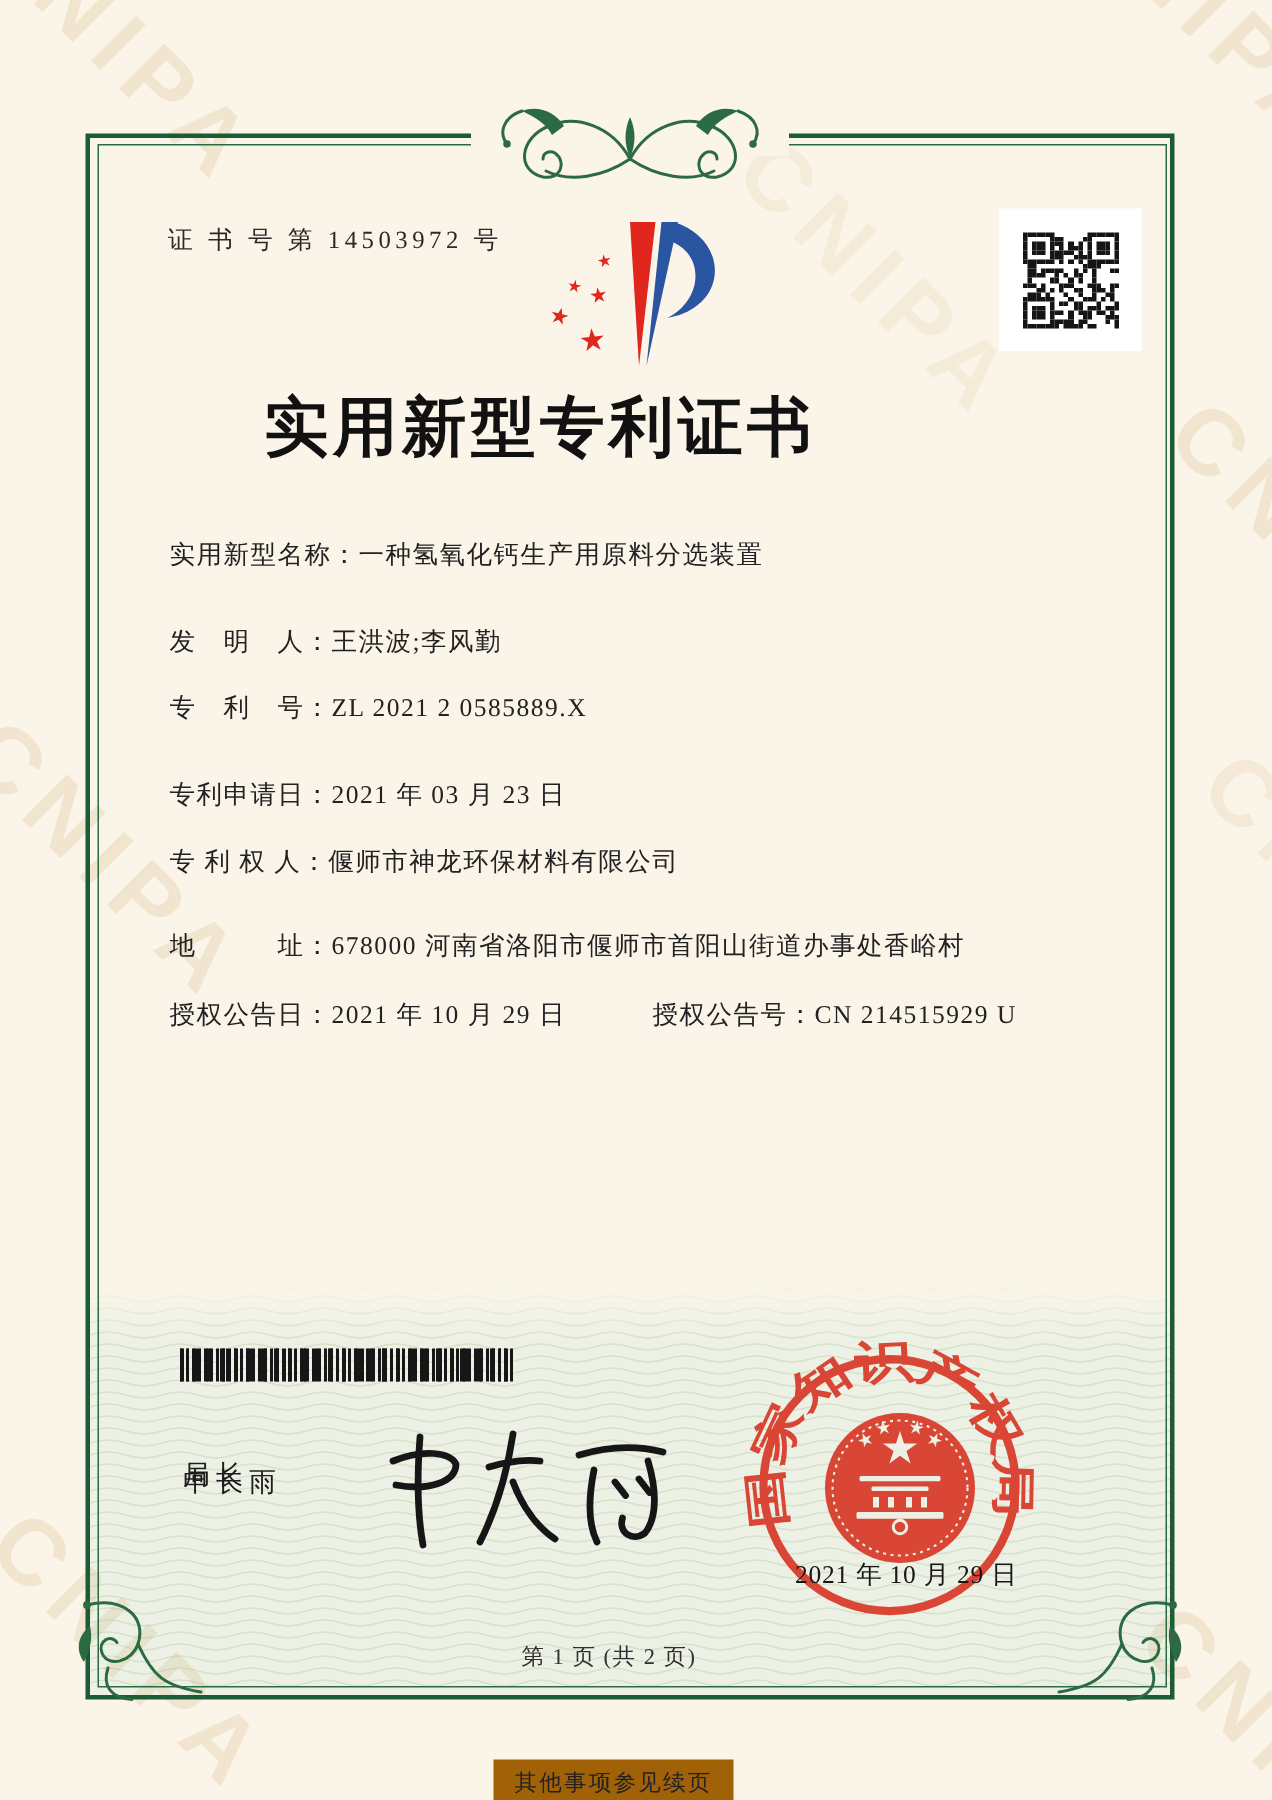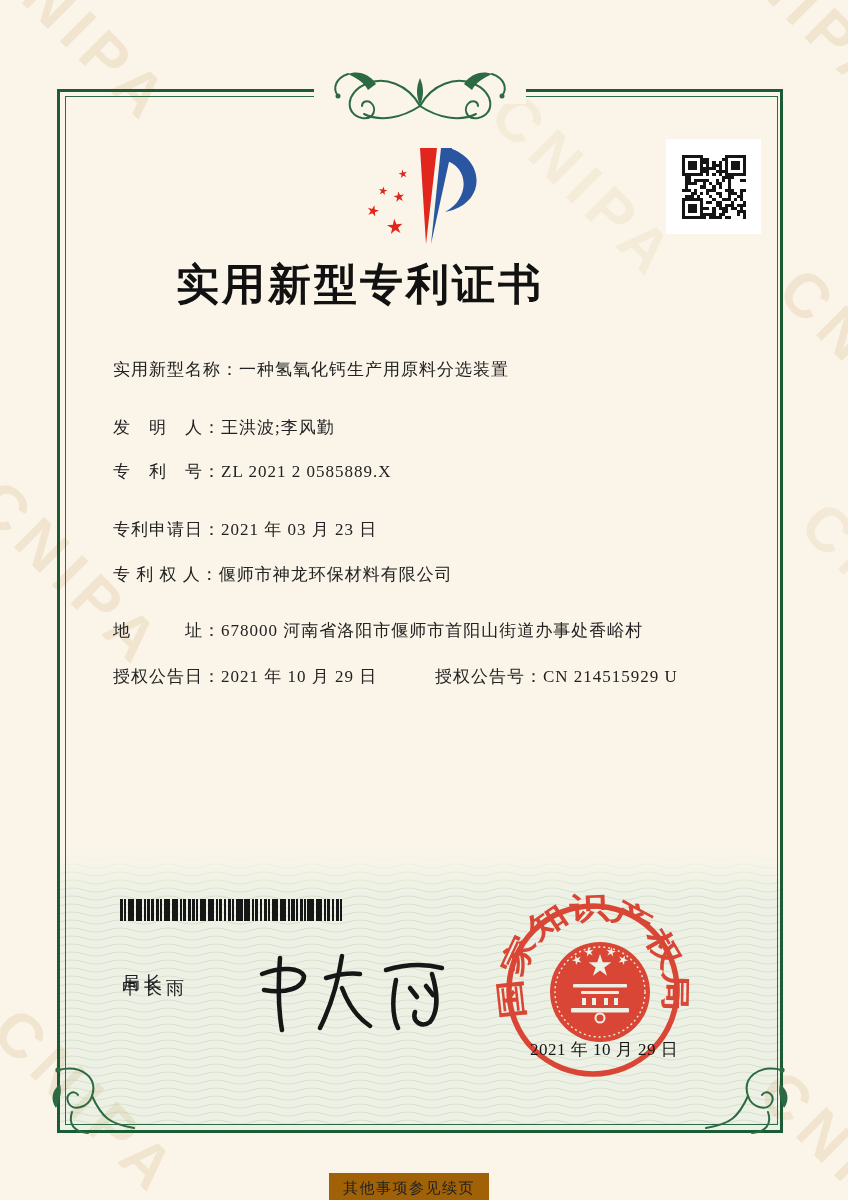--- a/index.html
+++ b/index.html
@@ -145,20 +145,21 @@
   <svg class="ornament" style="left:700px;top:1062px" width="92" height="80" viewBox="0 0 92 80">
     <g transform="translate(92,0) scale(-1,1)">
       <path class="orn-stroke" d="M10,8 C34,2 50,16 44,34 C40,46 24,50 20,40 C17,32 26,27 30,33"></path>
       <path class="orn-stroke" d="M44,34 C54,56 62,62 86,66"></path>
       <path class="orn-stroke" d="M24,50 C20,62 26,70 40,71"></path>
       <path class="orn-fill" d="M12,22 C4,28 2,38 8,46 C12,38 14,30 12,22 Z"></path>
       <circle class="orn-fill" cx="10" cy="8" r="2.6"></circle>
     </g>
   </svg>
 
+  <div class="cert-no">证 书 号 第 14503972 号</div>
 
   <svg class="logo" width="125" height="112" viewBox="0 0 125 112">
     <defs>
       <polygon id="star" points="0,-10 2.23,-3.07 9.51,-3.09 3.61,1.17 5.88,8.09 0,3.8 -5.88,8.09 -3.61,1.17 -9.51,-3.09 -2.23,-3.07"></polygon>
     </defs>
     <path class="logo-red" d="M65,8 L82,8 L71,104 Z"></path>
     <path class="logo-blue" d="M86,8 L97,8 L76,104 Z"></path>
     <path class="logo-blue" d="M94,8 C128,18 132,58 98,70 L90,72 C116,58 114,26 89,20 Z"></path>
     <use href="#star" class="logo-red" transform="translate(48,34) scale(0.45) rotate(-12)"></use>
     <use href="#star" class="logo-red" transform="translate(28,51) scale(0.45) rotate(10)"></use>
@@ -680,15 +681,16 @@
       <rect class="emblem-cream" x="-8" y="6" width="4" height="7"></rect>
       <rect class="emblem-cream" x="4" y="6" width="4" height="7"></rect>
       <rect class="emblem-cream" x="14" y="6" width="4" height="7"></rect>
       <rect class="emblem-cream" x="-29" y="16" width="58" height="4.5" rx="1"></rect>
       <circle cy="26" r="4.5" fill="none" stroke="#edf1e5" stroke-width="2"></circle>
     </g>
   </svg>
 
   <div class="seal-date">2021 年 10 月 29 日</div>
 
+  <div class="page-ind">第 1 页 (共 2 页)</div>
   <div class="note">其他事项参见续页</div>
 
 </div>
 
 </body></html>

